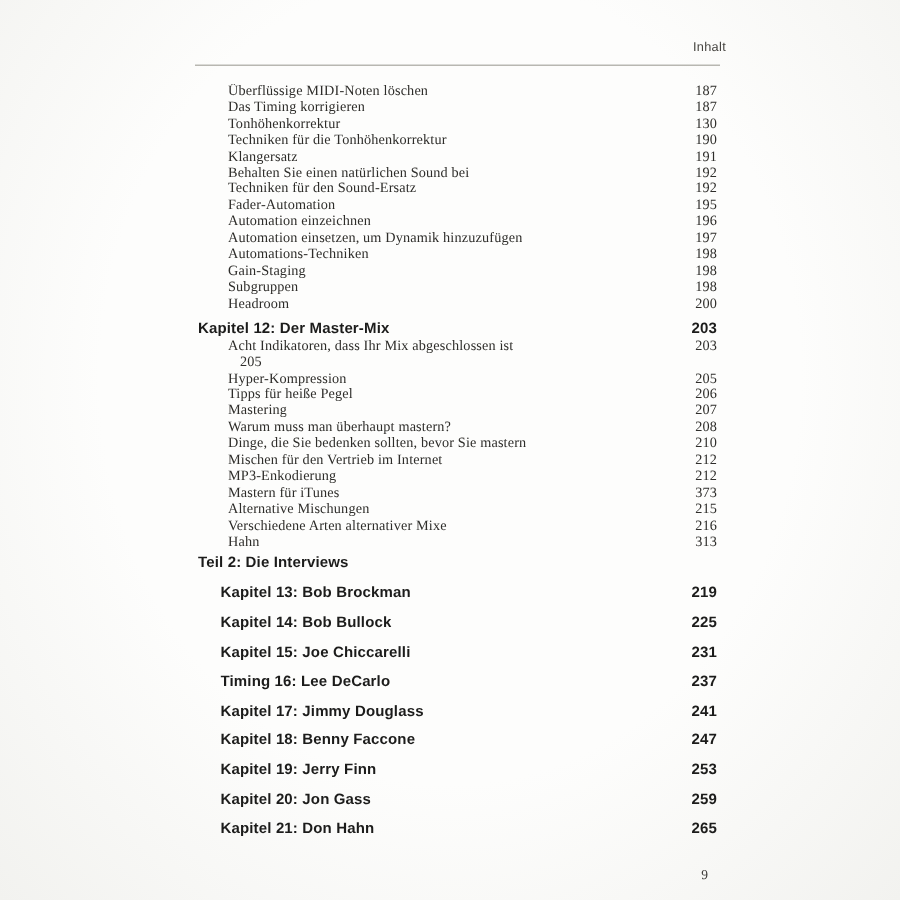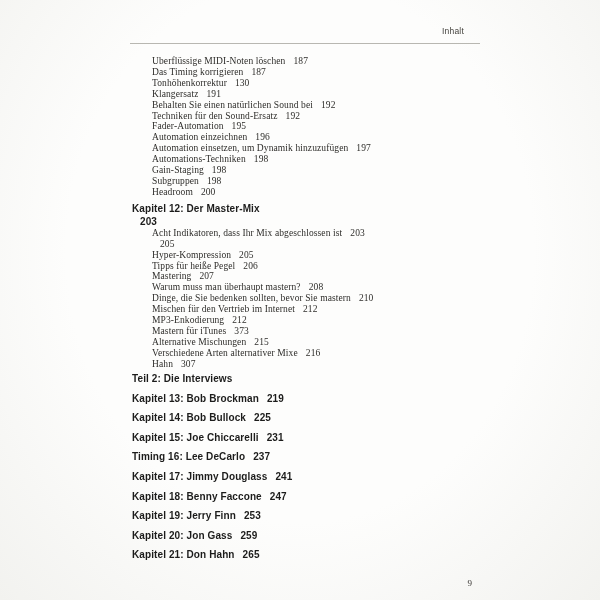--- a/index.html
+++ b/index.html
@@ -7,48 +7,48 @@
     width:600px;height:600px;
     background:#f4f4f2;
     font-family:"Liberation Serif","DejaVu Serif",serif;
   }
   .page{
     position:relative;width:600px;height:600px;overflow:hidden;
     background:radial-gradient(ellipse at 50% 42%, #fdfdfc 55%, #f2f2ef 100%);
     color:#2b2a27;
   }
   .running-head{
-    position:absolute;top:26px;left:114px;width:350px;
+    position:absolute;top:26px;left:134px;width:350px;
     text-align:right;
     font-family:"Liberation Sans","DejaVu Sans",sans-serif;
     font-size:8.5px;color:#45433f;letter-spacing:.2px;
   }
   .rule{
     position:absolute;top:43px;left:130px;width:350px;height:1px;
     background:#b8b7b1;
   }
   .toc{
     position:absolute;top:56px;left:132px;width:346px;
   }
   .row{
-    display:flex;align-items:baseline;
+    display:flex;justify-content:space-between;align-items:baseline;
   }
   .row .ttl{white-space:nowrap;overflow:hidden;}
   .row .pg{padding-left:8px;}
   .sub-rows .row{
     padding-left:20px;
     font-size:9.5px;line-height:10.9px;letter-spacing:.1px;color:#2e2d2a;
   }
   .chap-row,.part-row,.interview-rows .row{
     font-family:"Liberation Sans","DejaVu Sans",sans-serif;
     font-weight:bold;font-size:10px;color:#1c1c1b;letter-spacing:.1px;
   }
-  .chap-row{line-height:13px;margin-top:4px;flex-direction:column;}
+  .chap-row{line-height:13px;margin-top:4px;}
   .part-row{line-height:14px;margin-top:2px;}
-  .interview-rows{margin-top:3px;}
+  .interview-rows{margin-top:3px;margin-left:15px;}
   .interview-rows .row{line-height:19.6px;}
   .footer-num{
     position:absolute;top:578px;left:130px;width:342px;
     text-align:right;font-size:9px;color:#3a3835;
   }
 </style>
 </head>
 <body>
 
 <div class="page">
@@ -66,20 +66,24 @@
         </div>
         <div class="row">
           <span class="ttl">Das Timing korrigieren</span>
           <span class="pg">187</span>
         </div>
         <div class="row">
           <span class="ttl">Tonhöhenkorrektur</span>
           <span class="pg">130</span>
         </div>
         <div class="row">
+          <span class="ttl">Techniken für die Tonhöhenkorrektur</span>
+          <span class="pg">190</span>
+        </div>
+        <div class="row">
           <span class="ttl">Klangersatz</span>
           <span class="pg">191</span>
         </div>
         <div class="row">
           <span class="ttl">Behalten Sie einen natürlichen Sound bei</span>
           <span class="pg">192</span>
         </div>
         <div class="row">
           <span class="ttl">Techniken für den Sound-Ersatz</span>
           <span class="pg">192</span>
@@ -162,21 +166,21 @@
         <div class="row">
           <span class="ttl">Alternative Mischungen</span>
           <span class="pg">215</span>
         </div>
         <div class="row">
           <span class="ttl">Verschiedene Arten alternativer Mixe</span>
           <span class="pg">216</span>
         </div>
         <div class="row">
           <span class="ttl">Hahn</span>
-          <span class="pg">307</span>
+          <span class="pg">313</span>
         </div>
       </div>
 
     <div class="row part-row">
       <span class="ttl">Teil 2: Die Interviews</span>
     </div>
 
     <div class="interview-rows">
         <div class="row">
           <span class="ttl">Kapitel 13: Bob Brockman</span>

